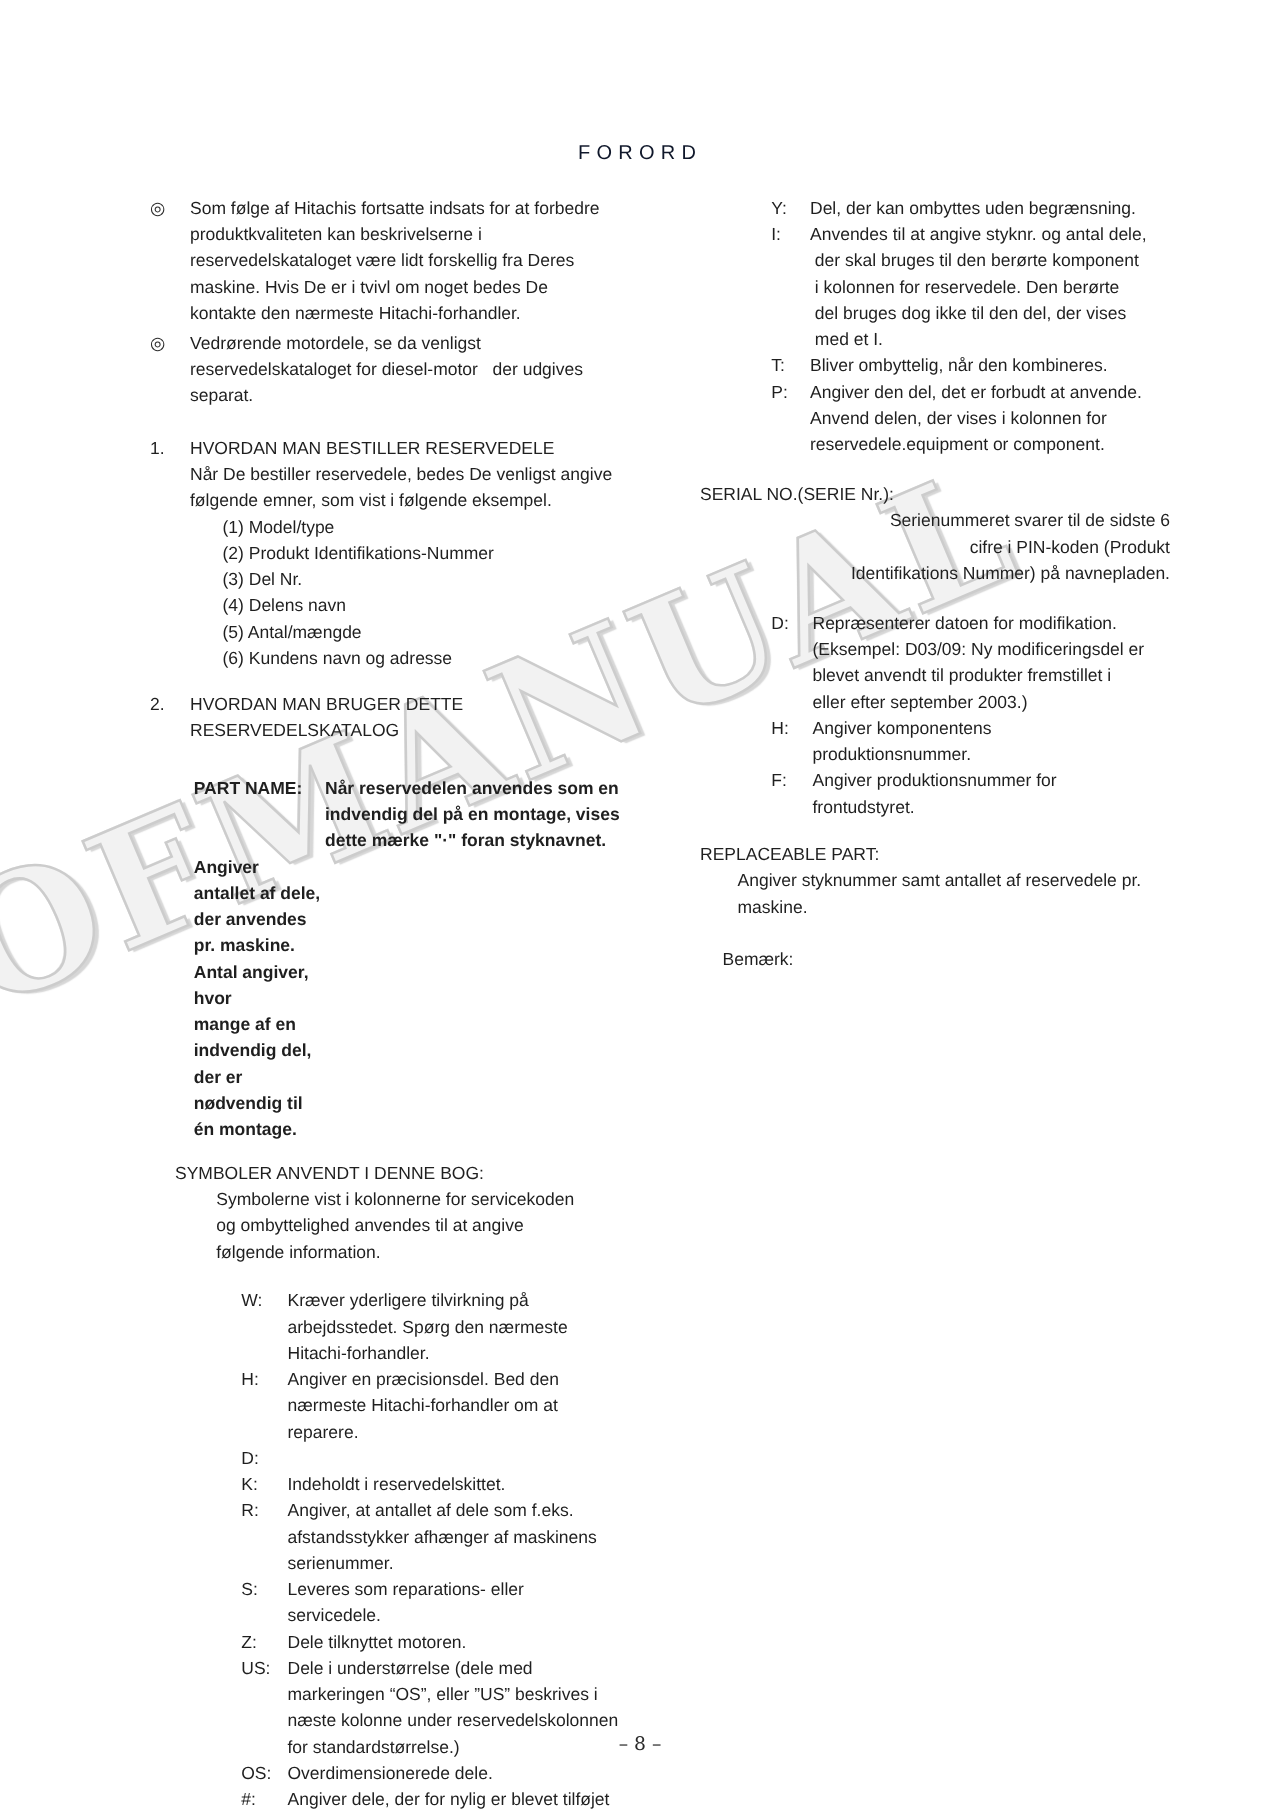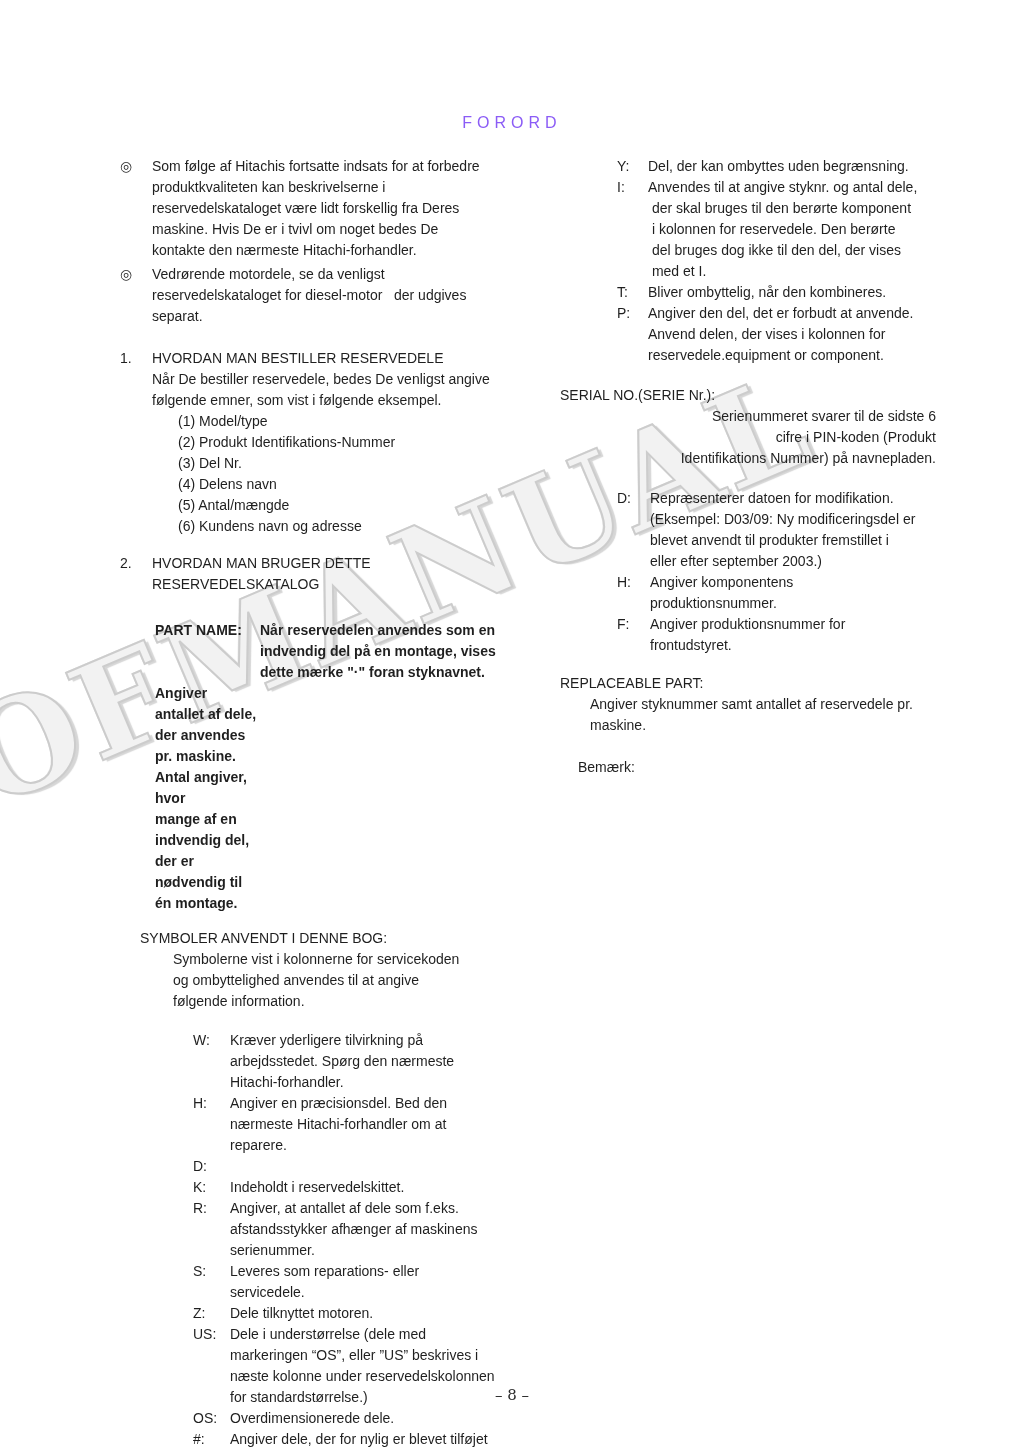--- a/index.html
+++ b/index.html
@@ -15,21 +15,21 @@
     position:absolute; left:-28px; top:692px; z-index:0;
     font-family:"DejaVu Serif", serif; font-weight:bold;
     font-size:130px; line-height:150px; letter-spacing:4px; white-space:nowrap;
     color:#f1f1f1; -webkit-text-stroke:2px #c7c7c7;
     text-shadow:3px 3px 1px #d2d2d2, -1px -1px 0 #e6e6e6;
     transform:rotate(-23deg); transform-origin:0 50%;
     opacity:0.9;
   }
   .page-title {
     position:absolute; top:112px; left:0; width:100%; z-index:1;
-    text-align:center; font-size:16px; letter-spacing:5px; color:#8b5cf6;
+    text-align:center; font-size:16px; letter-spacing:5px; color:#0f172a;
   }
   .col { position:absolute; z-index:1; }
   .col-left  { left:120px; top:156px; width:394px; }
   .col-right { left:560px; top:156px; width:376px; }
 
   .bullet-row { display:grid; grid-template-columns:32px 1fr; }
   .bullet-row + .bullet-row { margin-top:3px; }
   .bullet-mark { font-size:14px; color:#2a2a2a; }
 
   .numbered { display:grid; grid-template-columns:32px 1fr; }

